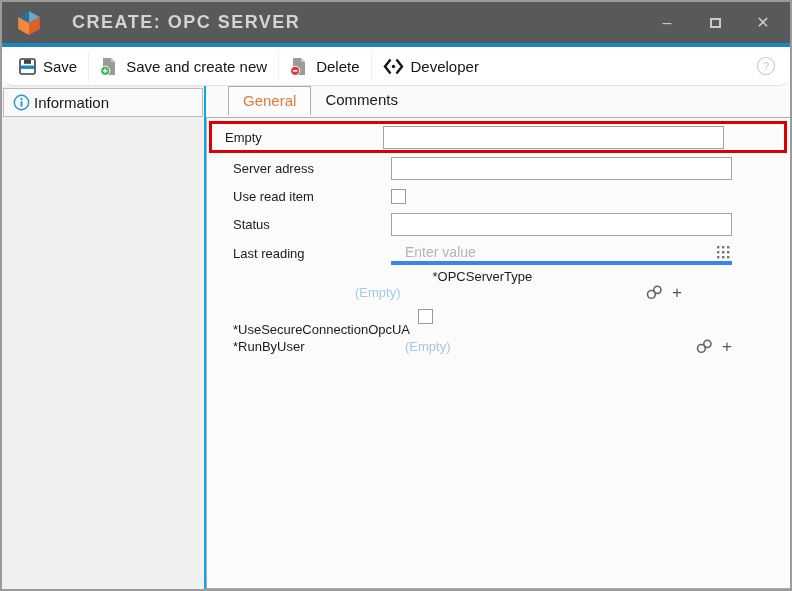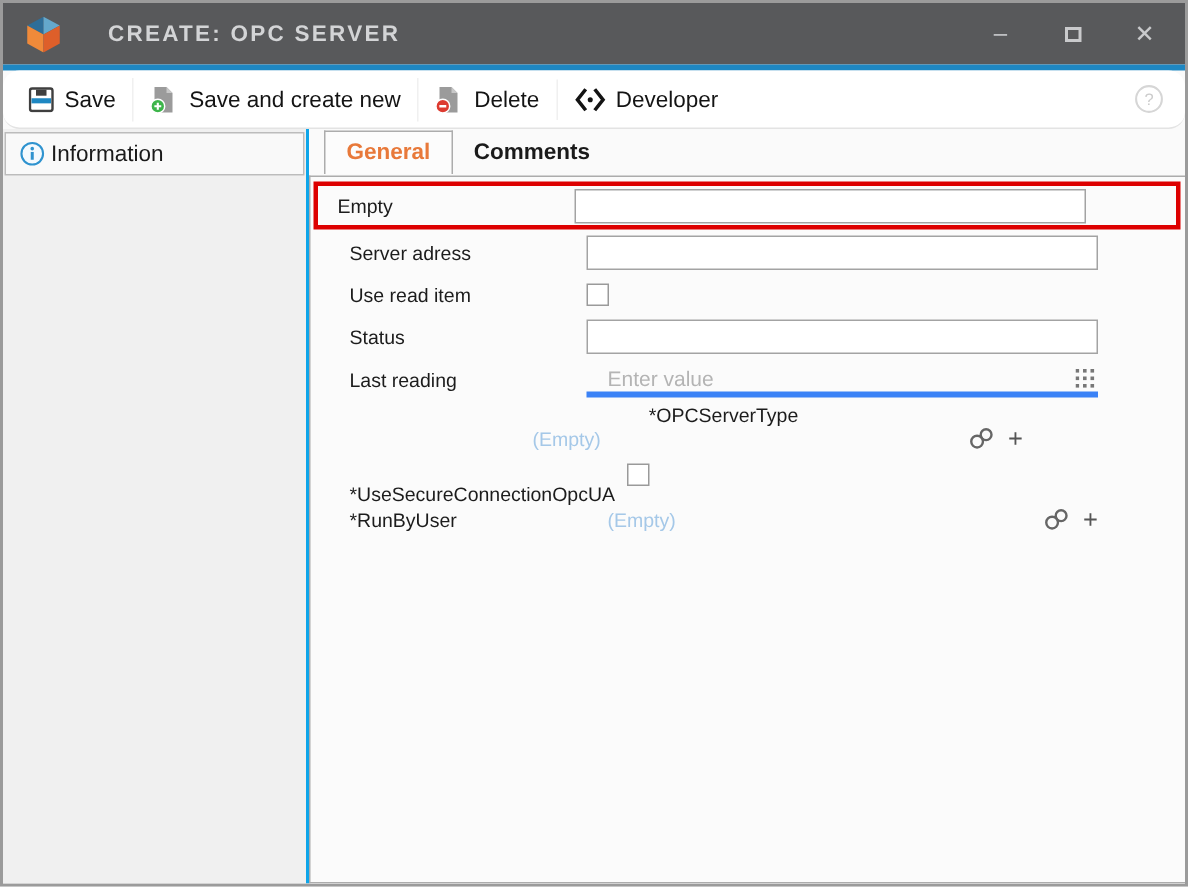--- a/index.html
+++ b/index.html
@@ -3,21 +3,21 @@
 <meta charset="utf-8">
 <style>
   * { margin:0; padding:0; box-sizing:border-box; }
   html,body { width:792px; height:591px; background:#e8e8e8; font-family:"Liberation Sans","DejaVu Sans",sans-serif; }
   .window { position:absolute; left:0; top:0; width:792px; height:591px;
             border:2px solid #9b9b9b; background:#fafafa; overflow:hidden; }
 
   
   .titlebar { height:41px; background:#58595b; display:flex; align-items:center; padding:0 10px; }
   .logo { width:26px; height:24px; margin:0 6px 0 4px; flex:none; }
-  .title { color:#d3d4d6; font-size:15px; font-weight:700; letter-spacing:1.5px; margin-left:24px; }
+  .title { color:#d3d4d6; font-size:18px; font-weight:700; letter-spacing:1.5px; margin-left:24px; }
   .win-controls { margin-left:auto; display:flex; align-items:center; gap:14px; }
   .win-btn { width:34px; height:28px; display:flex; align-items:center; justify-content:center;
              color:#c9cacc; font-size:16px; cursor:default; }
   .max-glyph { width:11px; height:10px; border:2px solid #c9cacc; display:block; }
   .accent-stripe { height:4px; background:#1e87c2; }
 
   
   .toolbar { height:39px; background:#ffffff; display:flex; align-items:center;
              padding:0 6px; border-bottom:1px solid #e3e3e3;border-radius:11px; }
   .tb-btn { display:flex; align-items:center; gap:7px; padding:5px 11px; font-size:15px; color:#141414; }
@@ -25,21 +25,21 @@
   .tb-help { margin-left:auto; margin-right:8px; }
 
   
   .body { display:flex; height:calc(591px - 4px - 41px - 4px - 39px); }
   .sidebar { width:204px; background:#f0f0f0; border-right:2px solid #0ea5e9; padding:2px 1px; }
   .sidebar-item { height:29px; background:#f9f9f9; border:1px solid #bcbcbc;
                   display:flex; align-items:center; gap:4px; padding-left:9px;
                   font-size:15px; color:#1a1a1a; }
 
   .main { flex:1; display:flex; flex-direction:column; background:#fafafa; }
-  .tabbar { height:31px; display:flex; align-items:center; padding-left:10px;font-weight:bold; }
+  .tabbar { height:31px; display:flex; align-items:flex-start; padding-left:22px; }
   .tab { font-size:15px; padding:5px 14px 6px 14px; color:#1a1a1a; }
   .tab.active { color:#e8793a; background:#fcfcfc; border:1px solid #acacac; border-bottom:none; }
   .panel { flex:1; border:1px solid #acacac; border-right:none; background:#fbfbfb; padding-top:0; margin-right:0; }
 
   
   .row { display:flex; align-items:center; height:28px; padding-left:26px; }
   .row-highlight { border:3px solid #dd0000; margin:3px 3px 0 2px; height:32px; padding-left:13px; }
   .row-label { width:158px; flex:none; font-size:13px; color:#1c1c1c; }
   .row-label.auto { width:auto; min-width:158px; padding-right:8px;margin-top:27px; }
   .ctrl { width:341px; position:relative; display:flex; align-items:center; }

